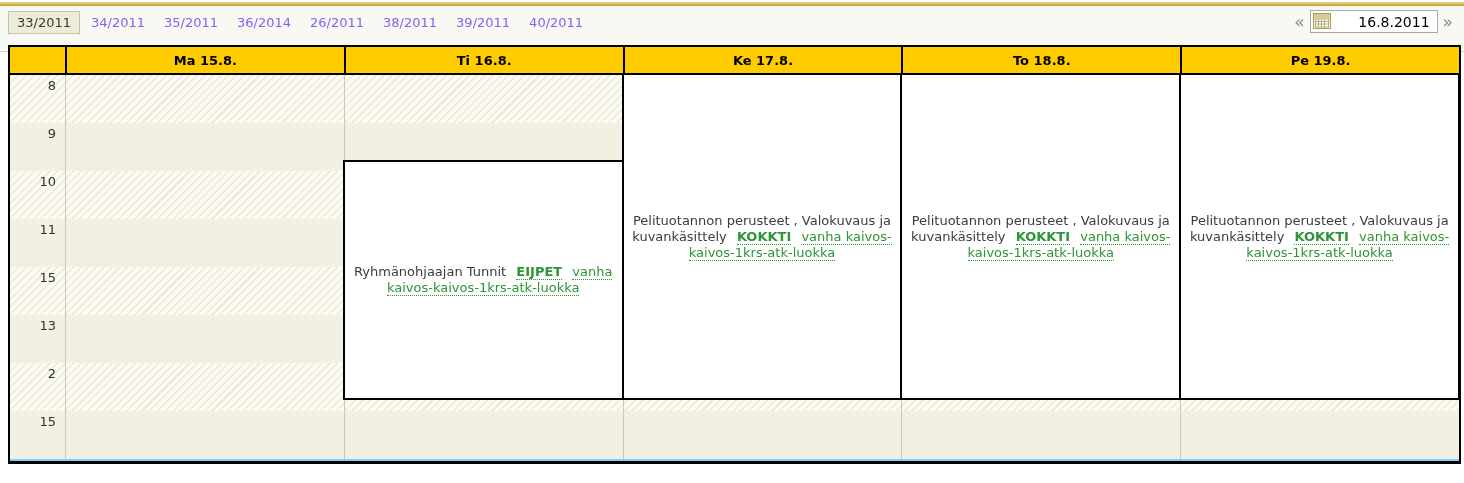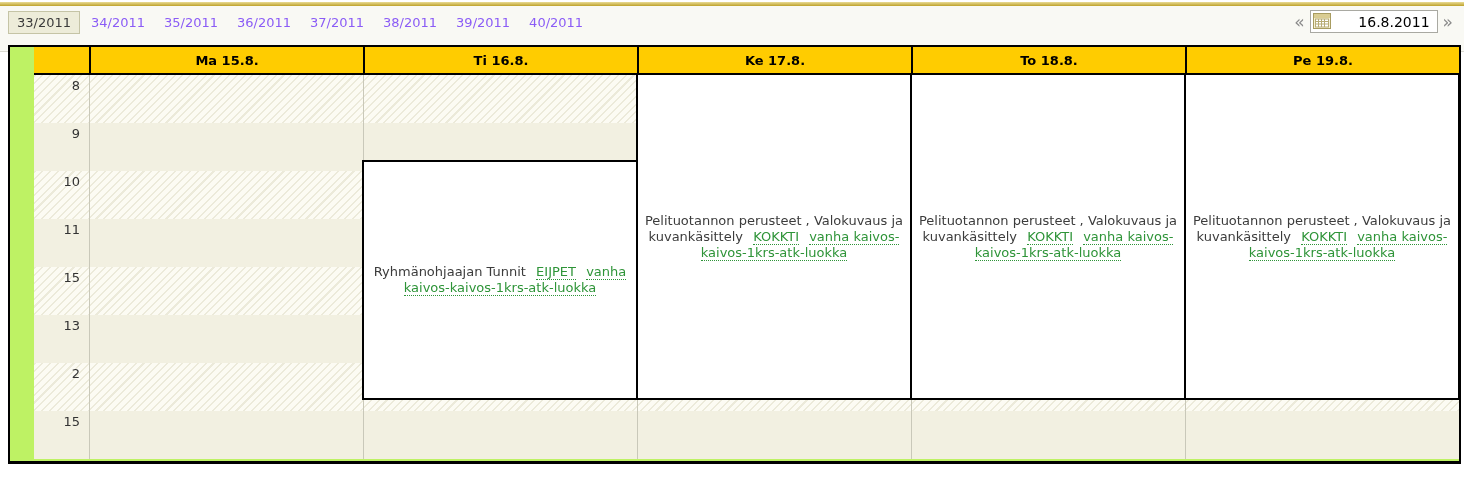--- a/index.html
+++ b/index.html
@@ -21,21 +21,21 @@
   .nav-arrow { color:#8B8B8B; font-size:17px; line-height:22px; text-decoration:none;
     cursor:pointer; padding:0 5px; }
   .date-box { position:relative; width:128px; height:23px; }
   .date-box input { width:100%; height:100%; border:1px solid #A9A9A2; background:#fff;
     text-align:right; padding-right:7px; padding-left:24px; font-size:14px; color:#000;
     font-family:"DejaVu Sans","Liberation Sans",sans-serif; }
   .cal-icon { position:absolute; left:3px; top:3px; width:18px; height:16px; cursor:pointer; }
 
   
   .timetable { position:absolute; left:8px; top:45px; width:1453px; height:419px;
-    border:2px solid #000; border-bottom-width:3px; background:#bef264;padding-left:24px; }
+    border:2px solid #000; border-bottom-width:3px; background:#7dd3fc; }
   .thead { display:flex; height:28px; background:#FFCC00; border-bottom:2px solid #000; }
   .th-time { width:55px; flex:0 0 55px; }
   .th-day { flex:1 1 0; border-left:2px solid #000; text-align:center;
     font-weight:bold; font-size:13px; color:#000; padding-top:6px; }
 
   .tbody { position:relative; width:100%; height:384px; }
   .row { height:48px; position:relative; }
   .row.plain { background:#F2F0E1; }
   .row.hatch { background:repeating-linear-gradient(135deg,#ECEADA 0px,#ECEADA 1.5px,#FCFBF3 1.5px,#FCFBF3 5.5px); }
   .hour-cell { position:absolute; left:0; top:0; width:55px; text-align:right;
@@ -51,36 +51,36 @@
   .ev { position:absolute; background:#fff; border:2px solid #000;
     display:flex; align-items:center; justify-content:center;
     text-align:center; font-size:13px; line-height:16px; color:#3C3C3C; padding:0 5px; }
   .ev.c1 { left:calc(55px + (100% - 55px)*1/5 - 1px); width:calc((100% - 55px)/5 + 2px); }
   .ev.c2 { left:calc(55px + (100% - 55px)*2/5 - 1px); width:calc((100% - 55px)/5 + 2px); }
   .ev.c3 { left:calc(55px + (100% - 55px)*3/5 - 1px); width:calc((100% - 55px)/5 + 2px); }
   .ev.c4 { left:calc(55px + (100% - 55px)*4/5 - 1px); width:calc((100% - 55px)/5 + 2px); }
   .ev.tall { top:-2px; height:327px; }
   .ev.short { top:85px; height:240px; }
   .ev a { color:#2E9438; text-decoration:none; border-bottom:1px dotted #2E9438; cursor:pointer; }
-  .ev .code { margin:0 6px; }
+  .ev .code { margin:0 6px;font-weight:bold; }
 </style>
 </head>
 <body>
 
 <div id="screen">
 
   <div class="accent-bar"></div>
 
   <div class="tab-bar">
     <div class="tabs">
       <a class="tab selected">33/2011</a>
       <a class="tab">34/2011</a>
       <a class="tab">35/2011</a>
-      <a class="tab">36/2011</a>
-      <a class="tab">37/2011</a>
+      <a class="tab">36/2014</a>
+      <a class="tab">26/2011</a>
       <a class="tab">38/2011</a>
       <a class="tab">39/2011</a>
       <a class="tab">40/2011</a>
     </div>
 
     <div class="date-nav">
       <a class="nav-arrow">«</a>
       <div class="date-box">
         <input type="text" value="16.8.2011" style="">
         <svg class="cal-icon" viewBox="0 0 18 16">

